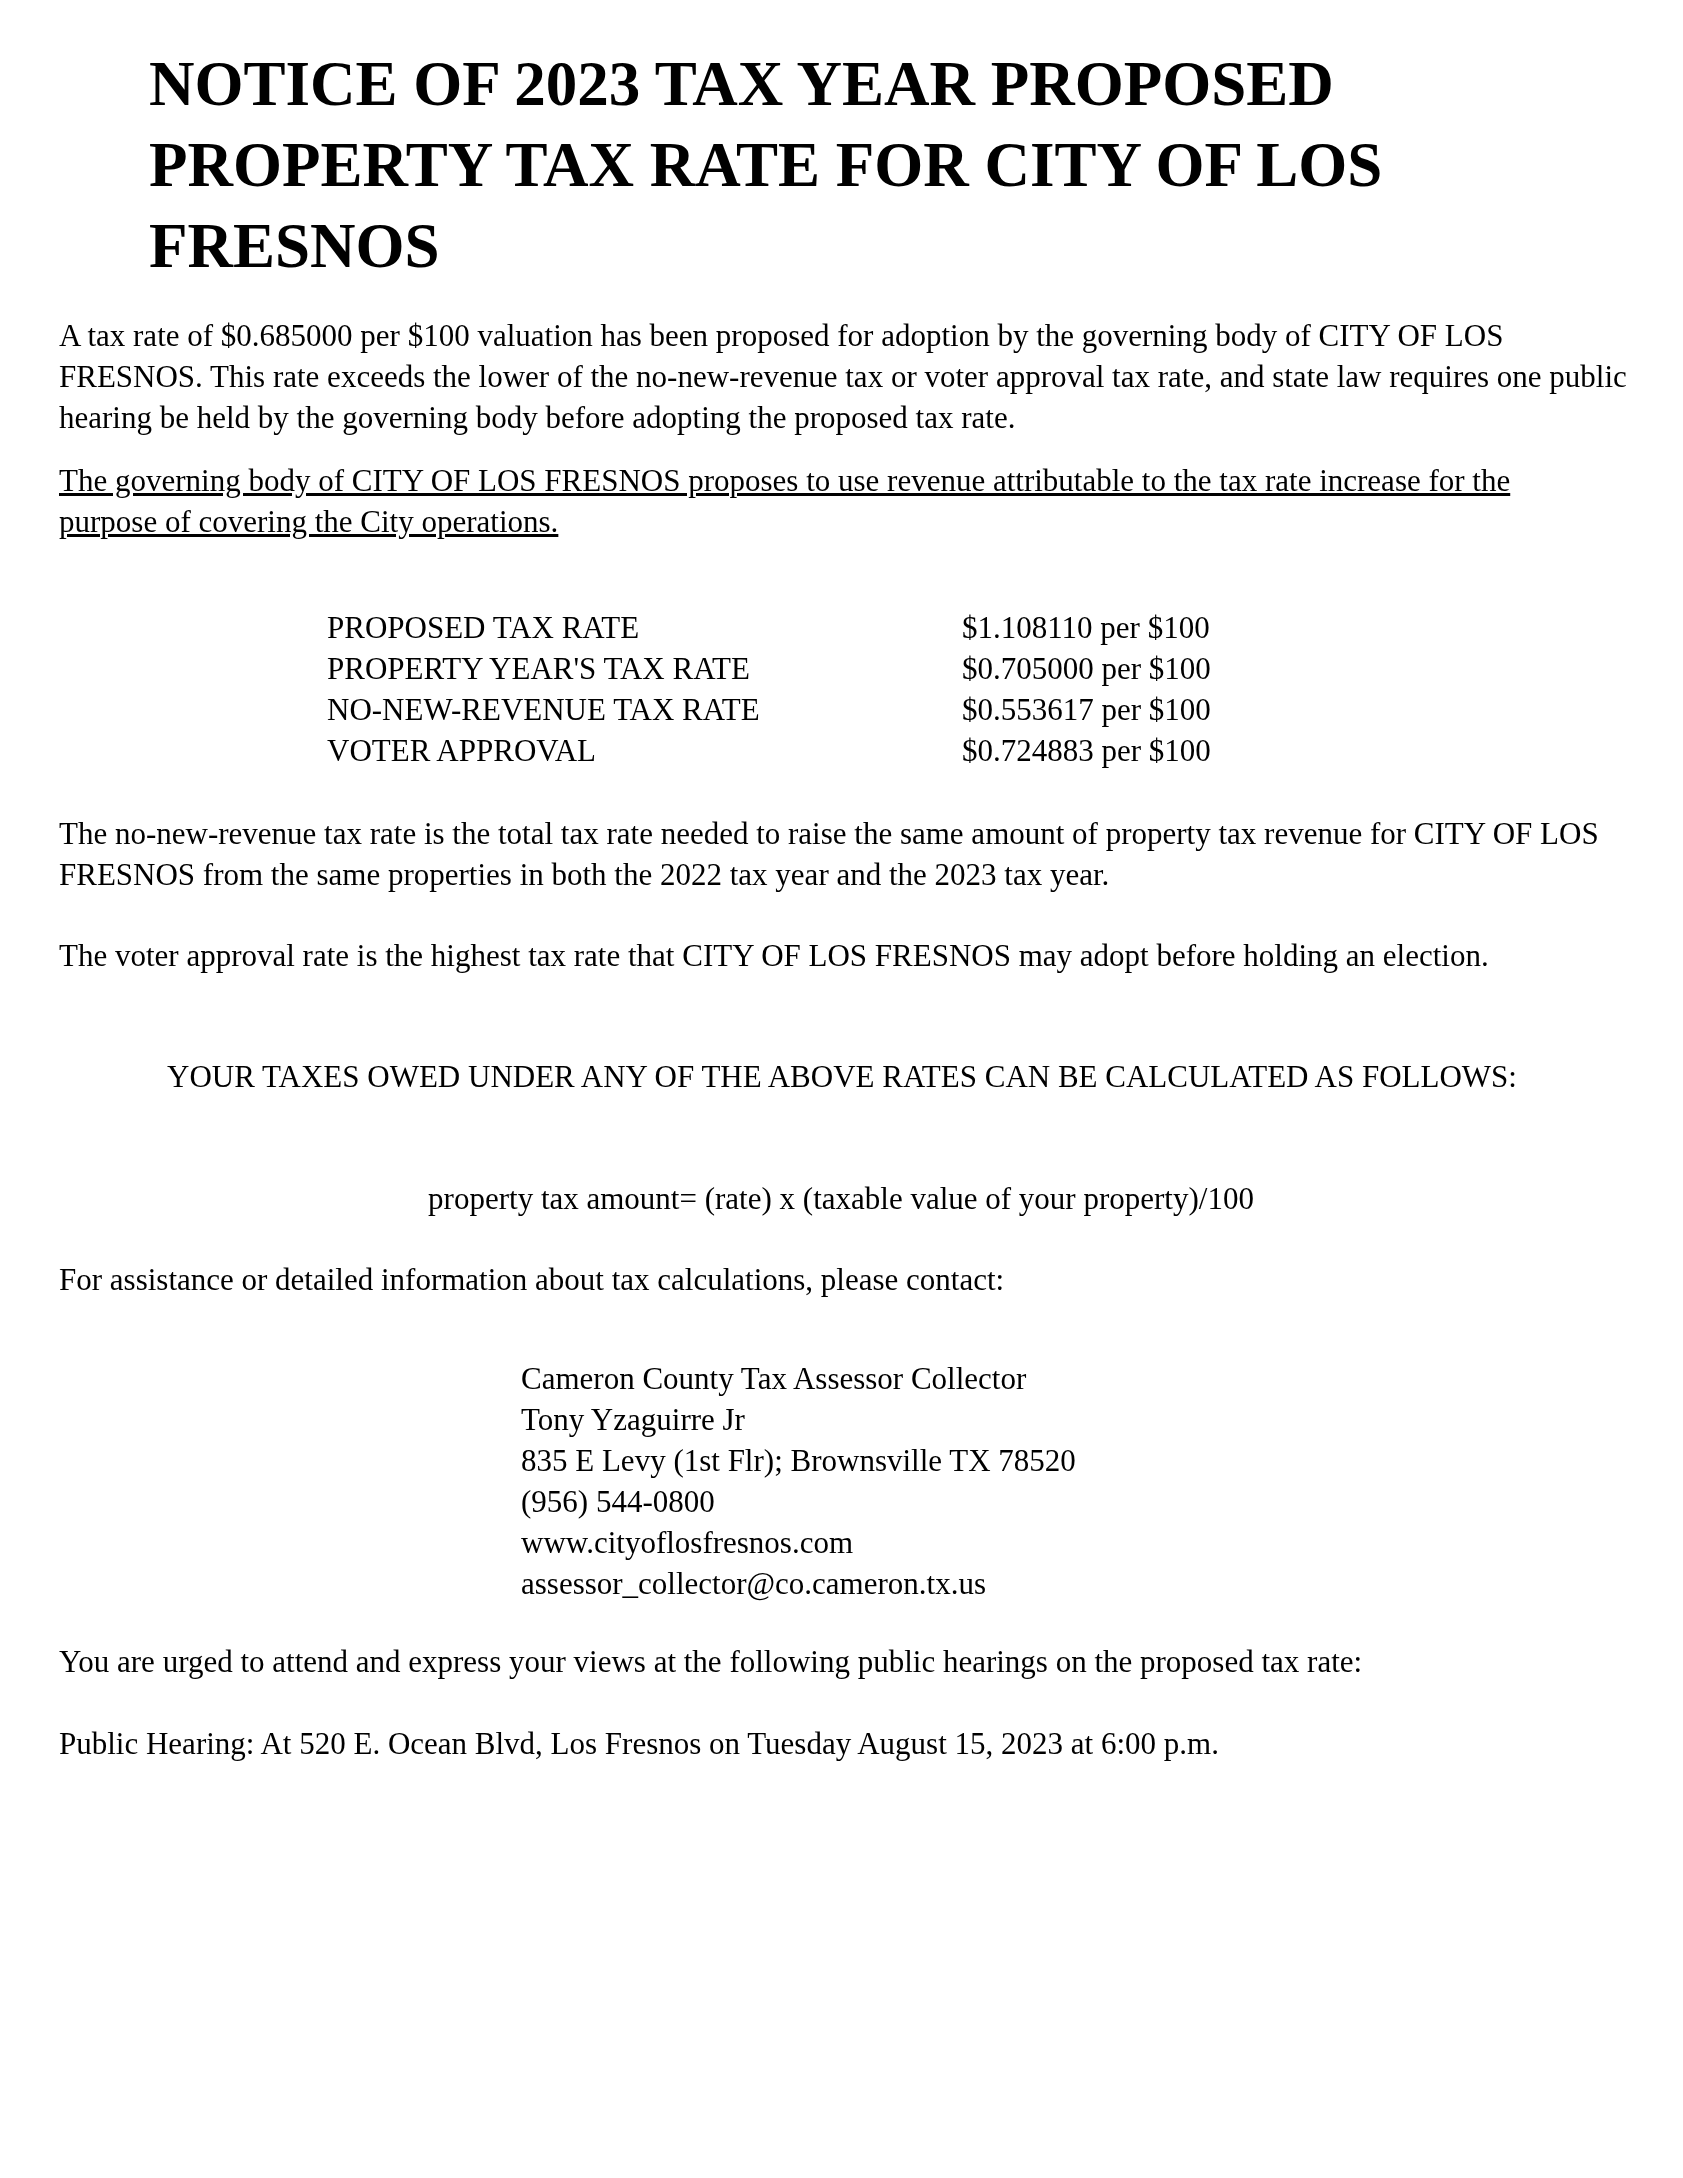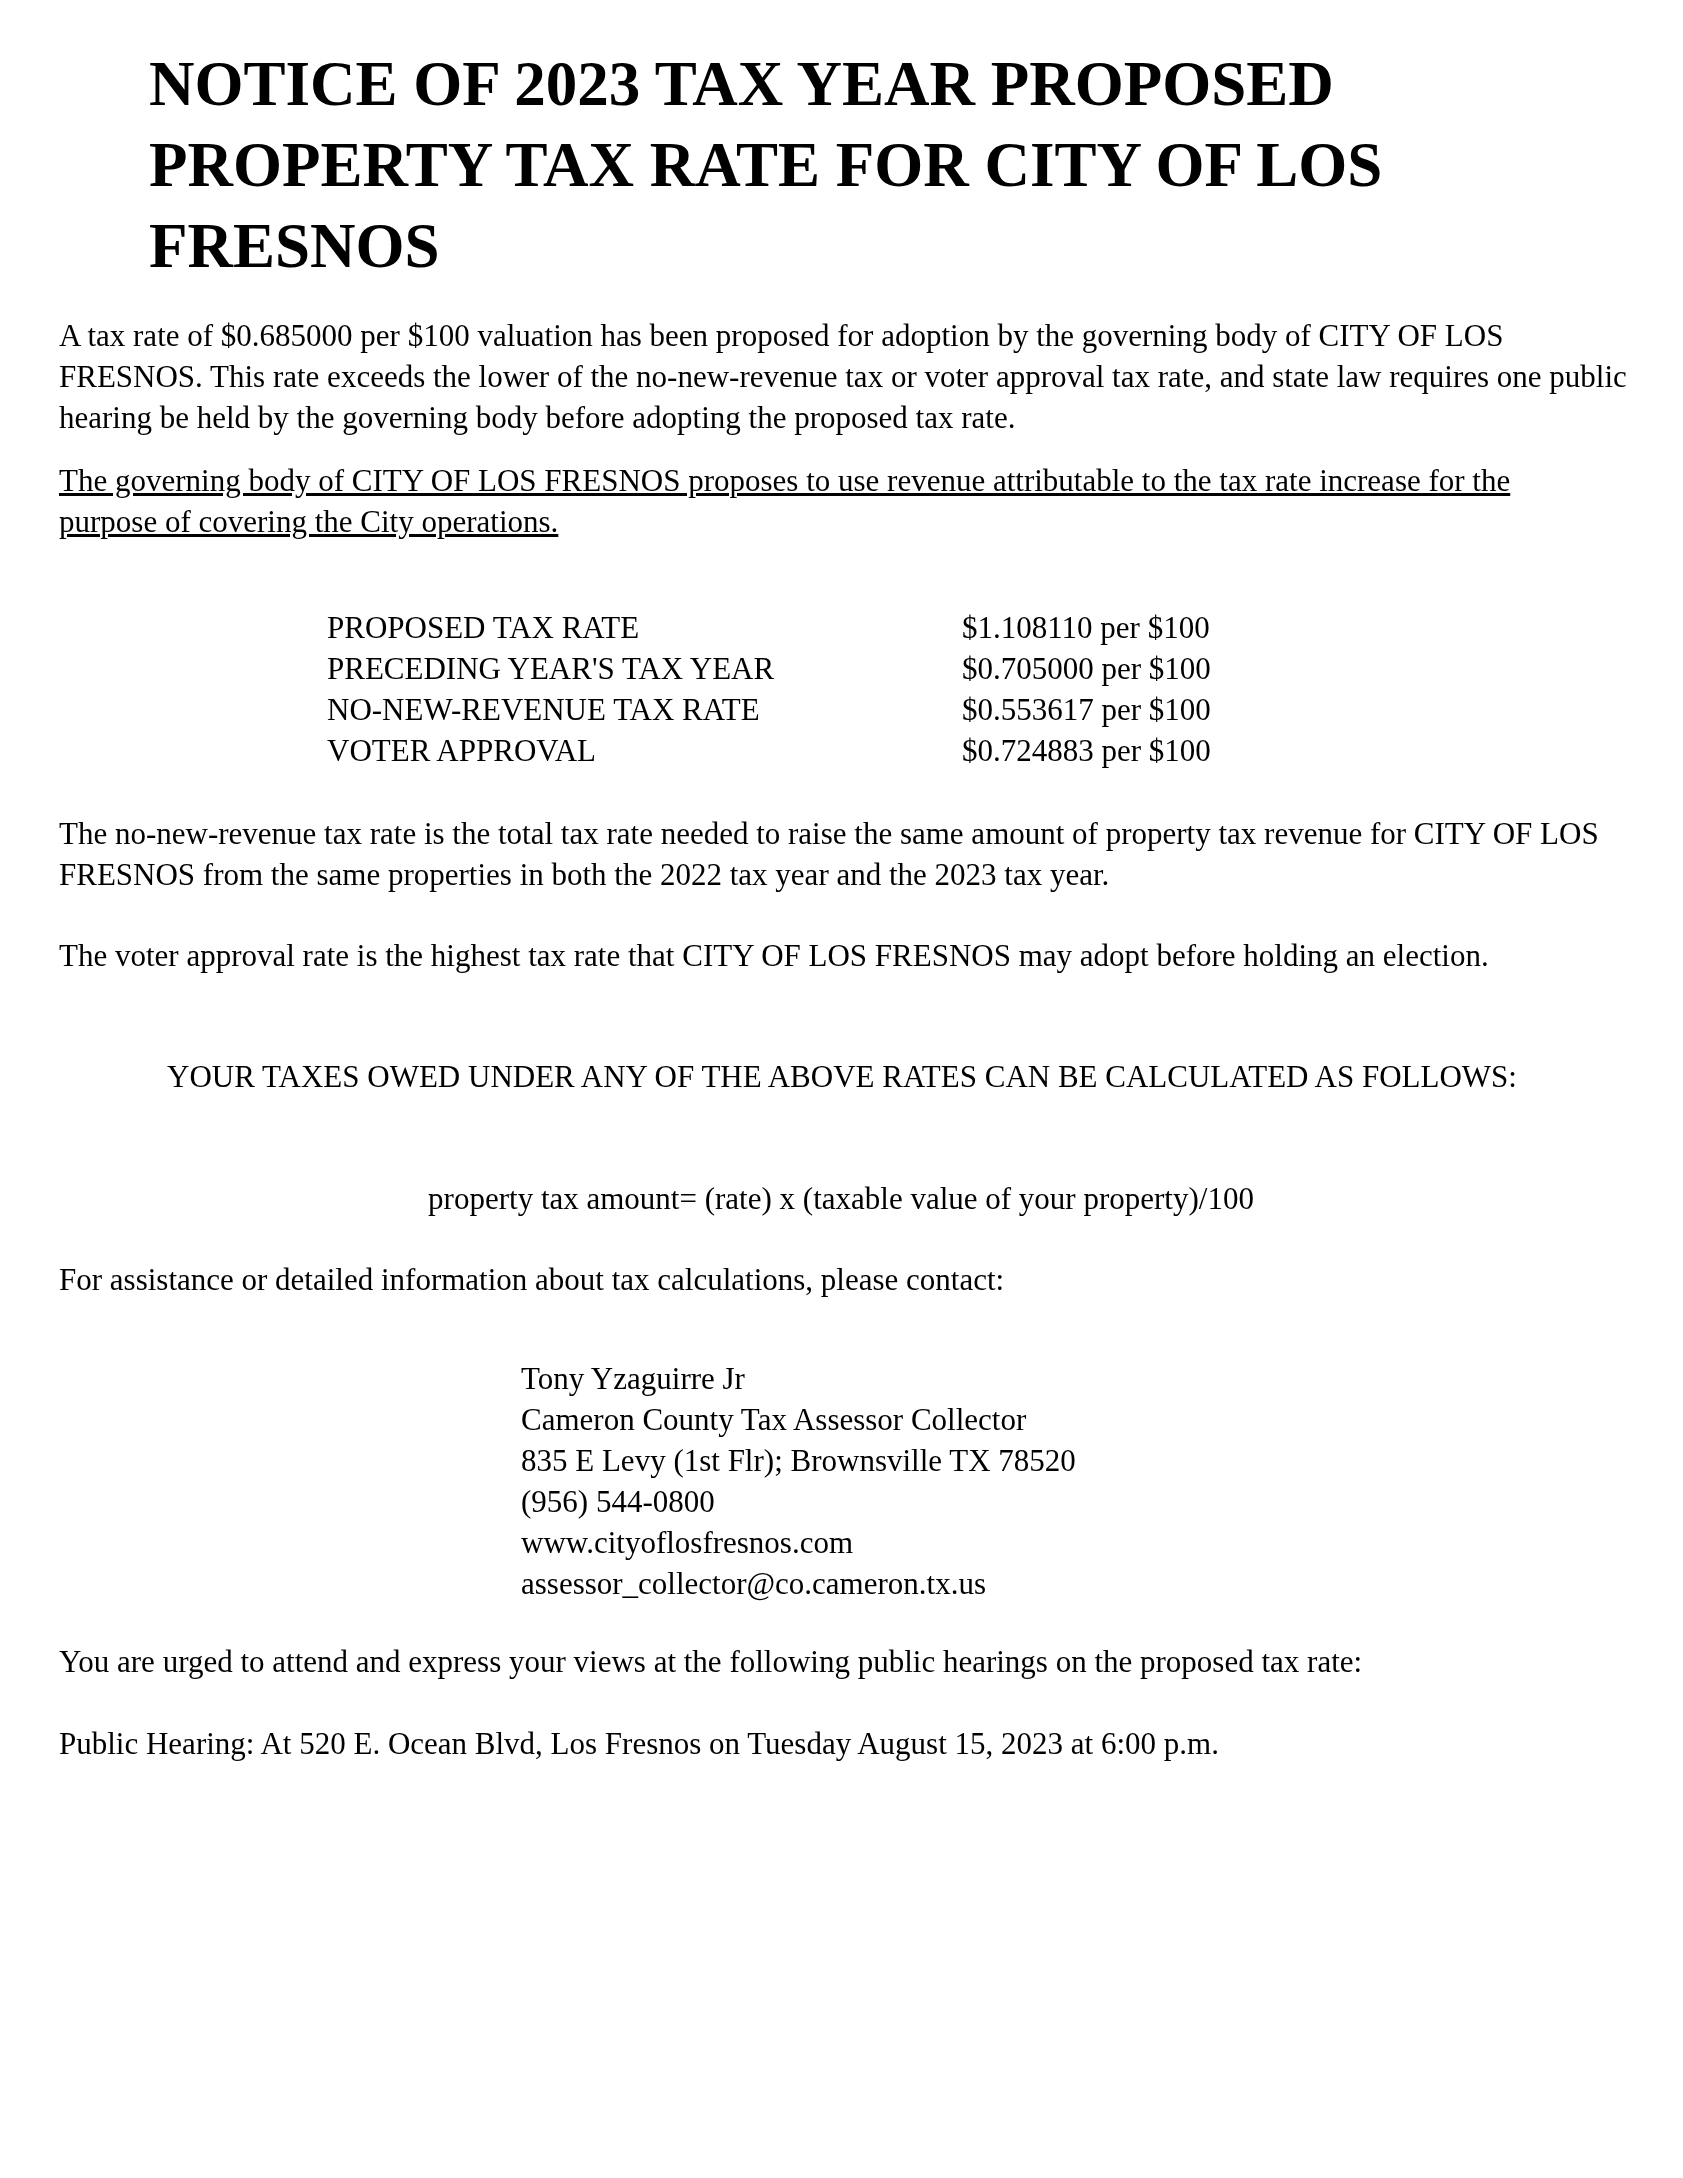--- a/index.html
+++ b/index.html
@@ -84,21 +84,21 @@
   <p class="para" style="top:315px;">A tax rate of $0.685000 per $100 valuation has been proposed for adoption by the governing body of CITY OF LOS FRESNOS. This rate exceeds the lower of the no-new-revenue tax or voter approval tax rate, and state law requires one public hearing be held by the governing body before adopting the proposed tax rate.</p>
 
   <p class="para" style="top:460px; width:1544px;text-decoration:underline;">The governing body of CITY OF LOS FRESNOS proposes to use revenue attributable to the tax rate increase for the purpose of covering the City operations.</p>
 
   <div class="rates">
     <div class="rate-row">
       <span class="rate-label">PROPOSED TAX RATE</span>
       <span class="rate-value">$1.108110 per $100</span>
     </div>
     <div class="rate-row">
-      <span class="rate-label">PRECEDING YEAR'S TAX YEAR</span>
+      <span class="rate-label">PROPERTY YEAR'S TAX RATE</span>
       <span class="rate-value">$0.705000 per $100</span>
     </div>
     <div class="rate-row">
       <span class="rate-label">NO-NEW-REVENUE TAX RATE</span>
       <span class="rate-value">$0.553617 per $100</span>
     </div>
     <div class="rate-row">
       <span class="rate-label">VOTER APPROVAL</span>
       <span class="rate-value">$0.724883 per $100</span>
     </div>
@@ -108,22 +108,22 @@
 
   <p class="para centered" style="top:1056px; left:139px; width:1406px;">YOUR TAXES OWED UNDER ANY OF THE ABOVE RATES CAN BE CALCULATED AS FOLLOWS:</p>
 
   <p class="para" style="top:935px; width:1544px;">The voter approval rate is the highest tax rate that CITY OF LOS FRESNOS may adopt before holding an election.</p>
 
   <p class="para centered" style="top:1178px;">property tax amount= (rate) x (taxable value of your property)/100</p>
 
   <p class="para" style="top:1259px;">For assistance or detailed information about tax calculations, please contact:</p>
 
   <div class="contact">
+    <div>Cameron County Tax Assessor Collector</div>
     <div>Tony Yzaguirre Jr</div>
-    <div>Cameron County Tax Assessor Collector</div>
     <div>835 E Levy (1st Flr); Brownsville TX 78520</div>
     <div>(956) 544-0800</div>
     <div>www.cityoflosfresnos.com</div>
     <div>assessor_collector@co.cameron.tx.us</div>
   </div>
 
   <p class="para" style="top:1641px;">You are urged to attend and express your views at the following public hearings on the proposed tax rate:</p>
 
   <p class="para" style="top:1723px;">Public Hearing: At 520 E. Ocean Blvd, Los Fresnos on Tuesday August 15, 2023 at 6:00 p.m.</p>
 

